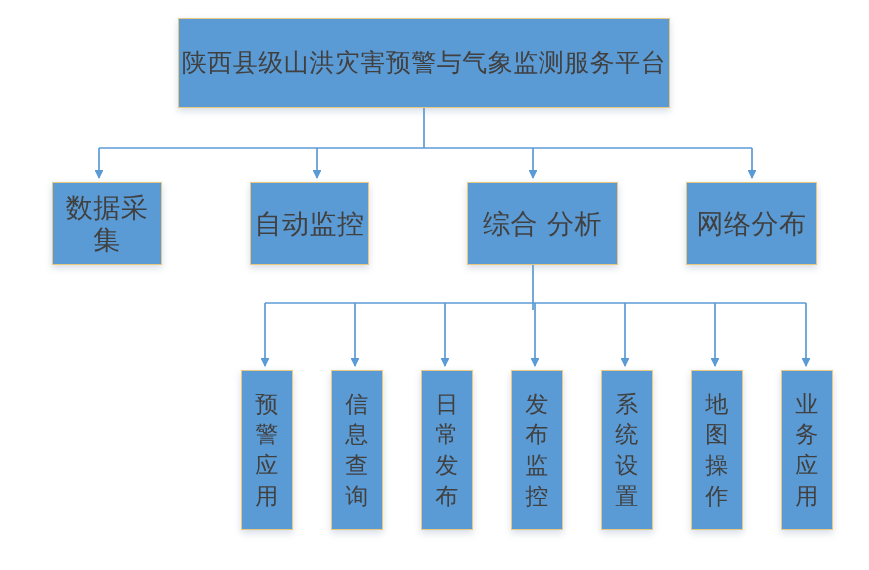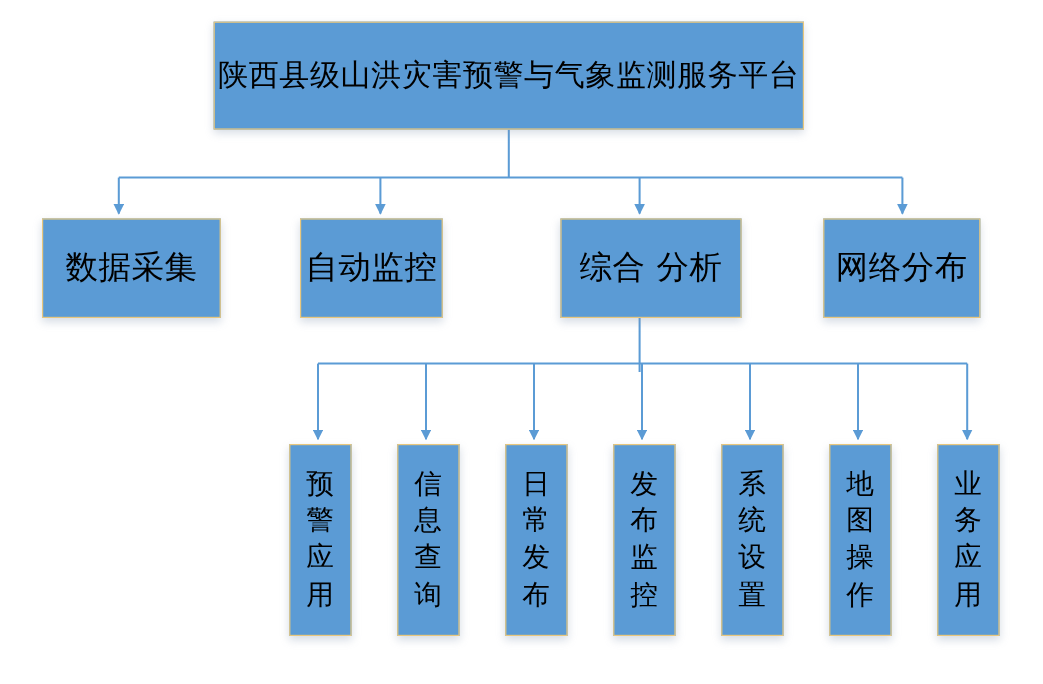--- a/index.html
+++ b/index.html
@@ -26,21 +26,21 @@
     height: 570px;
   }
   .node {
     position: absolute;
     box-sizing: border-box;
     background: #5b9bd5;
     border: 1px solid #e8c77e;
     display: flex;
     align-items: center;
     justify-content: center;
-    color: #000000;
+    color: #404040;
     box-shadow: 0 3px 7px rgba(130,150,175,0.33);
     z-index: 2;
   }
   .node-label {
     display: block;
     text-align: center;
     line-height: 1.18;
     white-space: pre-line;
     letter-spacing: 0.5px;
   }
@@ -55,21 +55,21 @@
     font-size: 25px;
   }
   
   .node-l2 {
     top: 182px;
     height: 83px;
   }
   .node-l2 .node-label {
     font-size: 27px;
   }
-  #node-l2-0 { left: 35px;  width: 149px; }
+  #node-l2-0 { left: 52px;  width: 110px; }
   #node-l2-1 { left: 250px; width: 119px; }
   #node-l2-2 { left: 467px; width: 151px; }
   #node-l2-3 { left: 686px; width: 131px; }
   
   .node-l3 {
     top: 370px;
     width: 52px;
     height: 160px;
   }
   .node-l3 .node-label {

